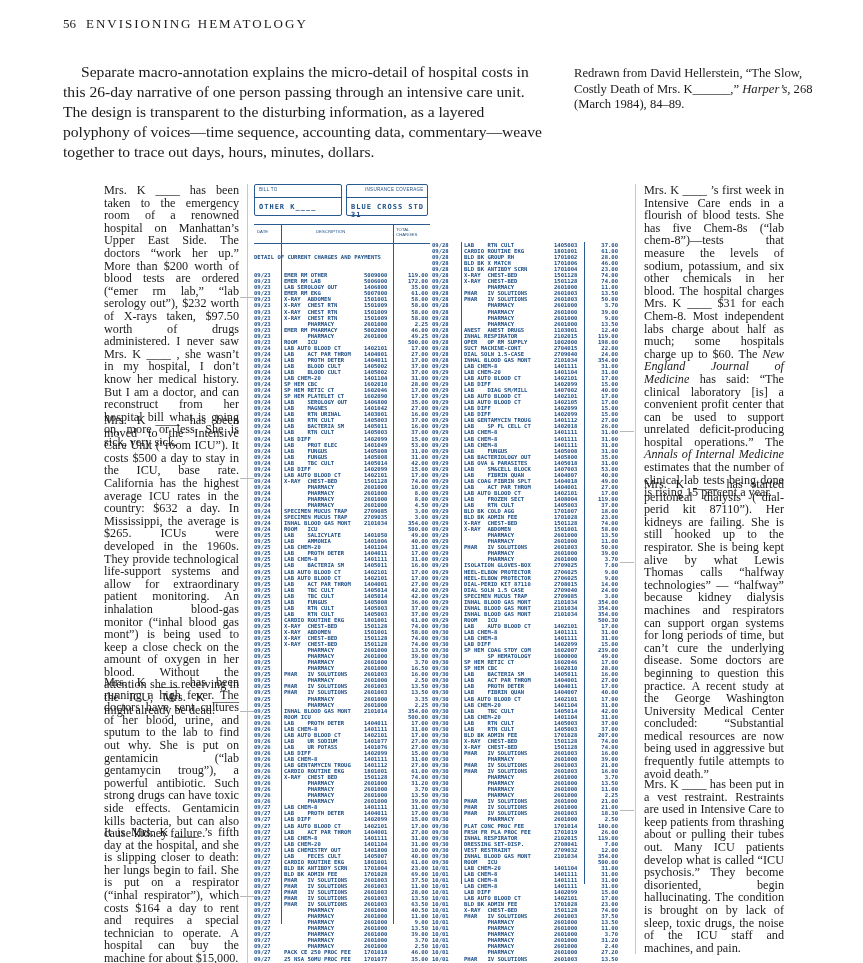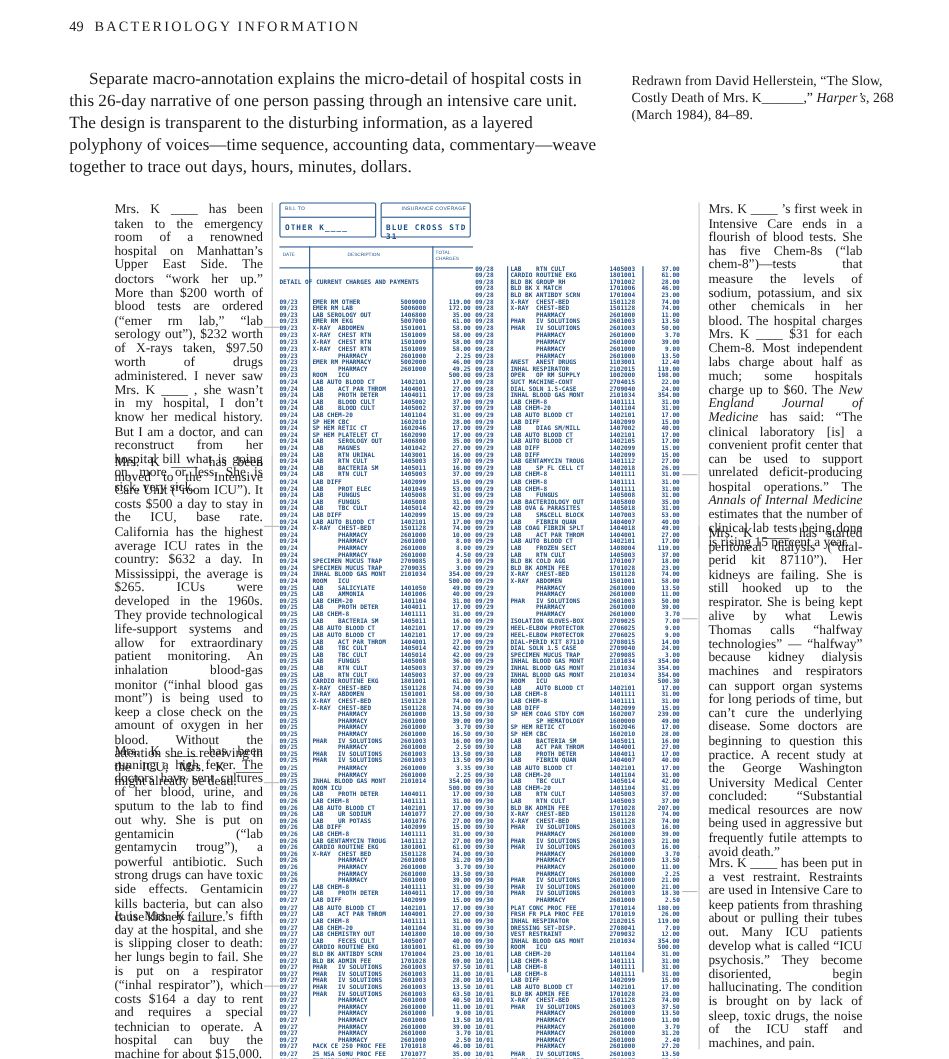--- a/index.html
+++ b/index.html
@@ -25,21 +25,21 @@
   .col.c1 { left: 0; width: 176px; }
   .col.c2 { left: 178px; width: 188px; }
   .row { position: relative; height: 6.05px; }
   .row span { position: absolute; top: 0; }
   .vline { position: absolute; width: 1px; background: #2a5a90; }
 </style>
 </head>
 <body>
 
 <div class="running-head">
-  <span class="pgnum">49</span><span>BACTERIOLOGY INFORMATION</span>
+  <span class="pgnum">56</span><span>ENVISIONING HEMATOLOGY</span>
 </div>
 
 <p class="intro" style="margin:0">Separate macro-annotation explains the micro-detail of hospital costs in this 26-day narrative of one person passing through an intensive care unit. The design is transparent to the disturbing information, as a layered polyphony of voices—time sequence, accounting data, commentary—weave together to trace out days, hours, minutes, dollars.</p>
 
 <div class="credit">
   <span>Redrawn from David Hellerstein, “The Slow, Costly Death of Mrs. K______,”</span>
   <i>Harper’s</i><span>, 268 (March 1984), 84–89.</span>
 </div>
 
 <div class="note left" style="top:184px">Mrs. K ____ has been taken to the emergency room of a renowned hospital on Manhattan’s Upper East Side. The doctors “work her up.” More than $200 worth of blood tests are ordered (“emer rm lab,” “lab serology out”), $232 worth of X-rays taken, $97.50 worth of drugs administered. I never saw Mrs. K ____ , she wasn’t in my hospital, I don’t know her medical history. But I am a doctor, and can reconstruct from her hospital bill what is going on, more or less. She is sick, very sick.</div>

